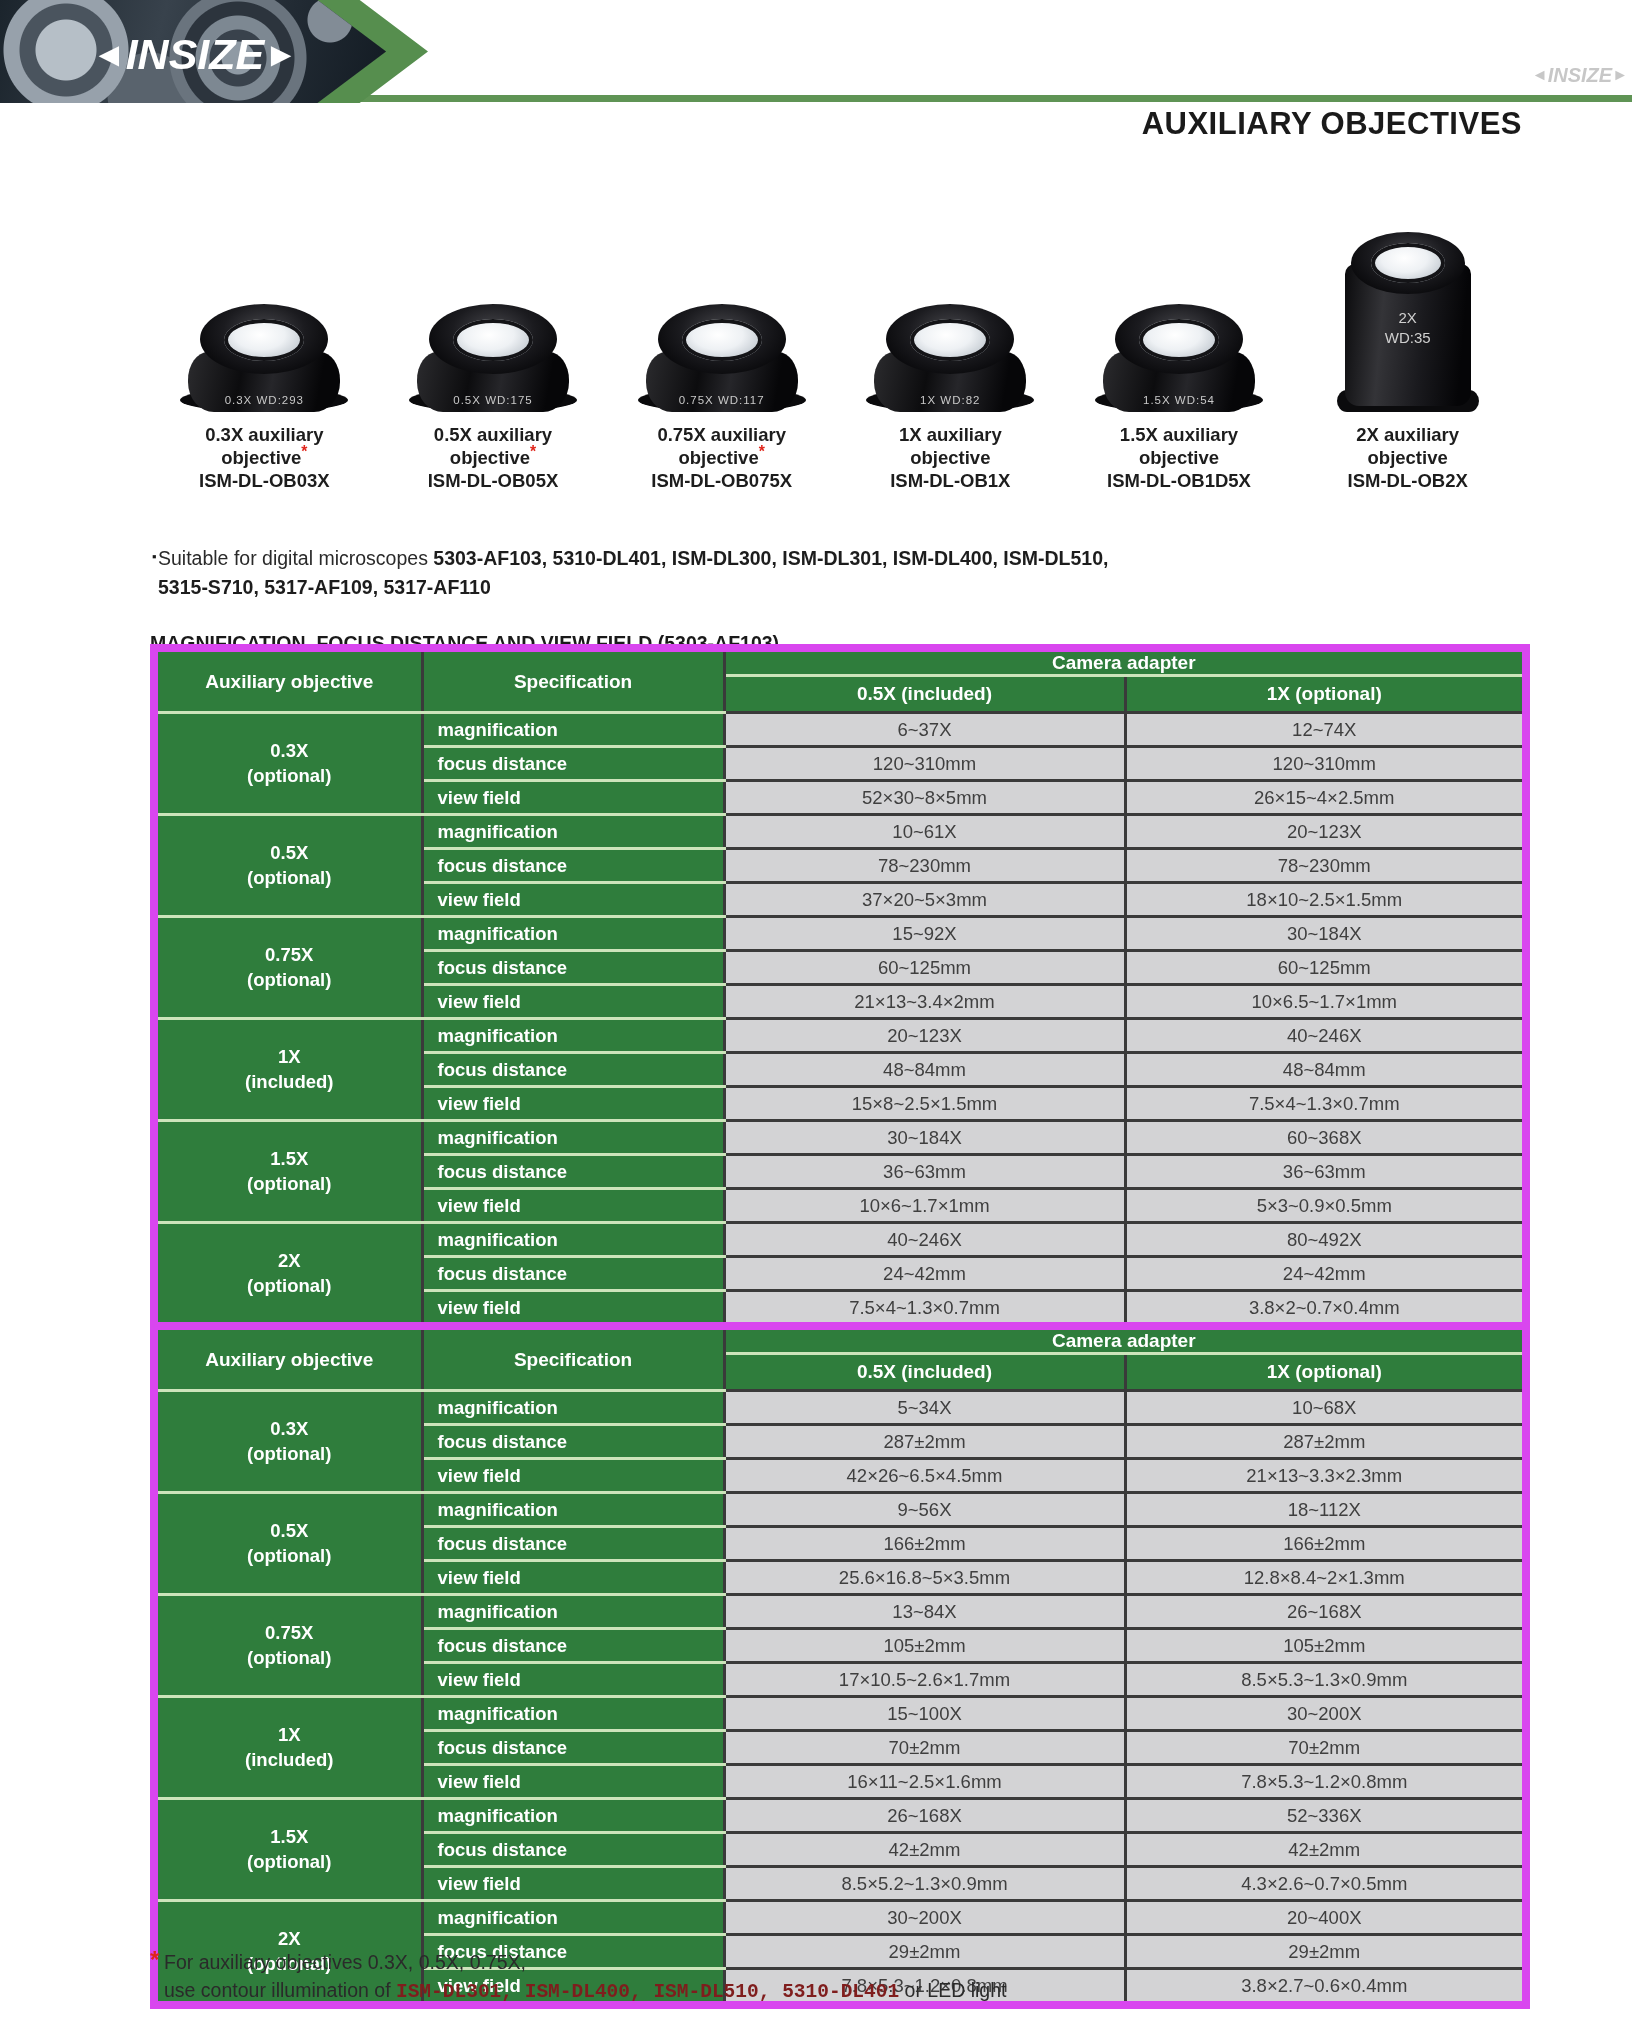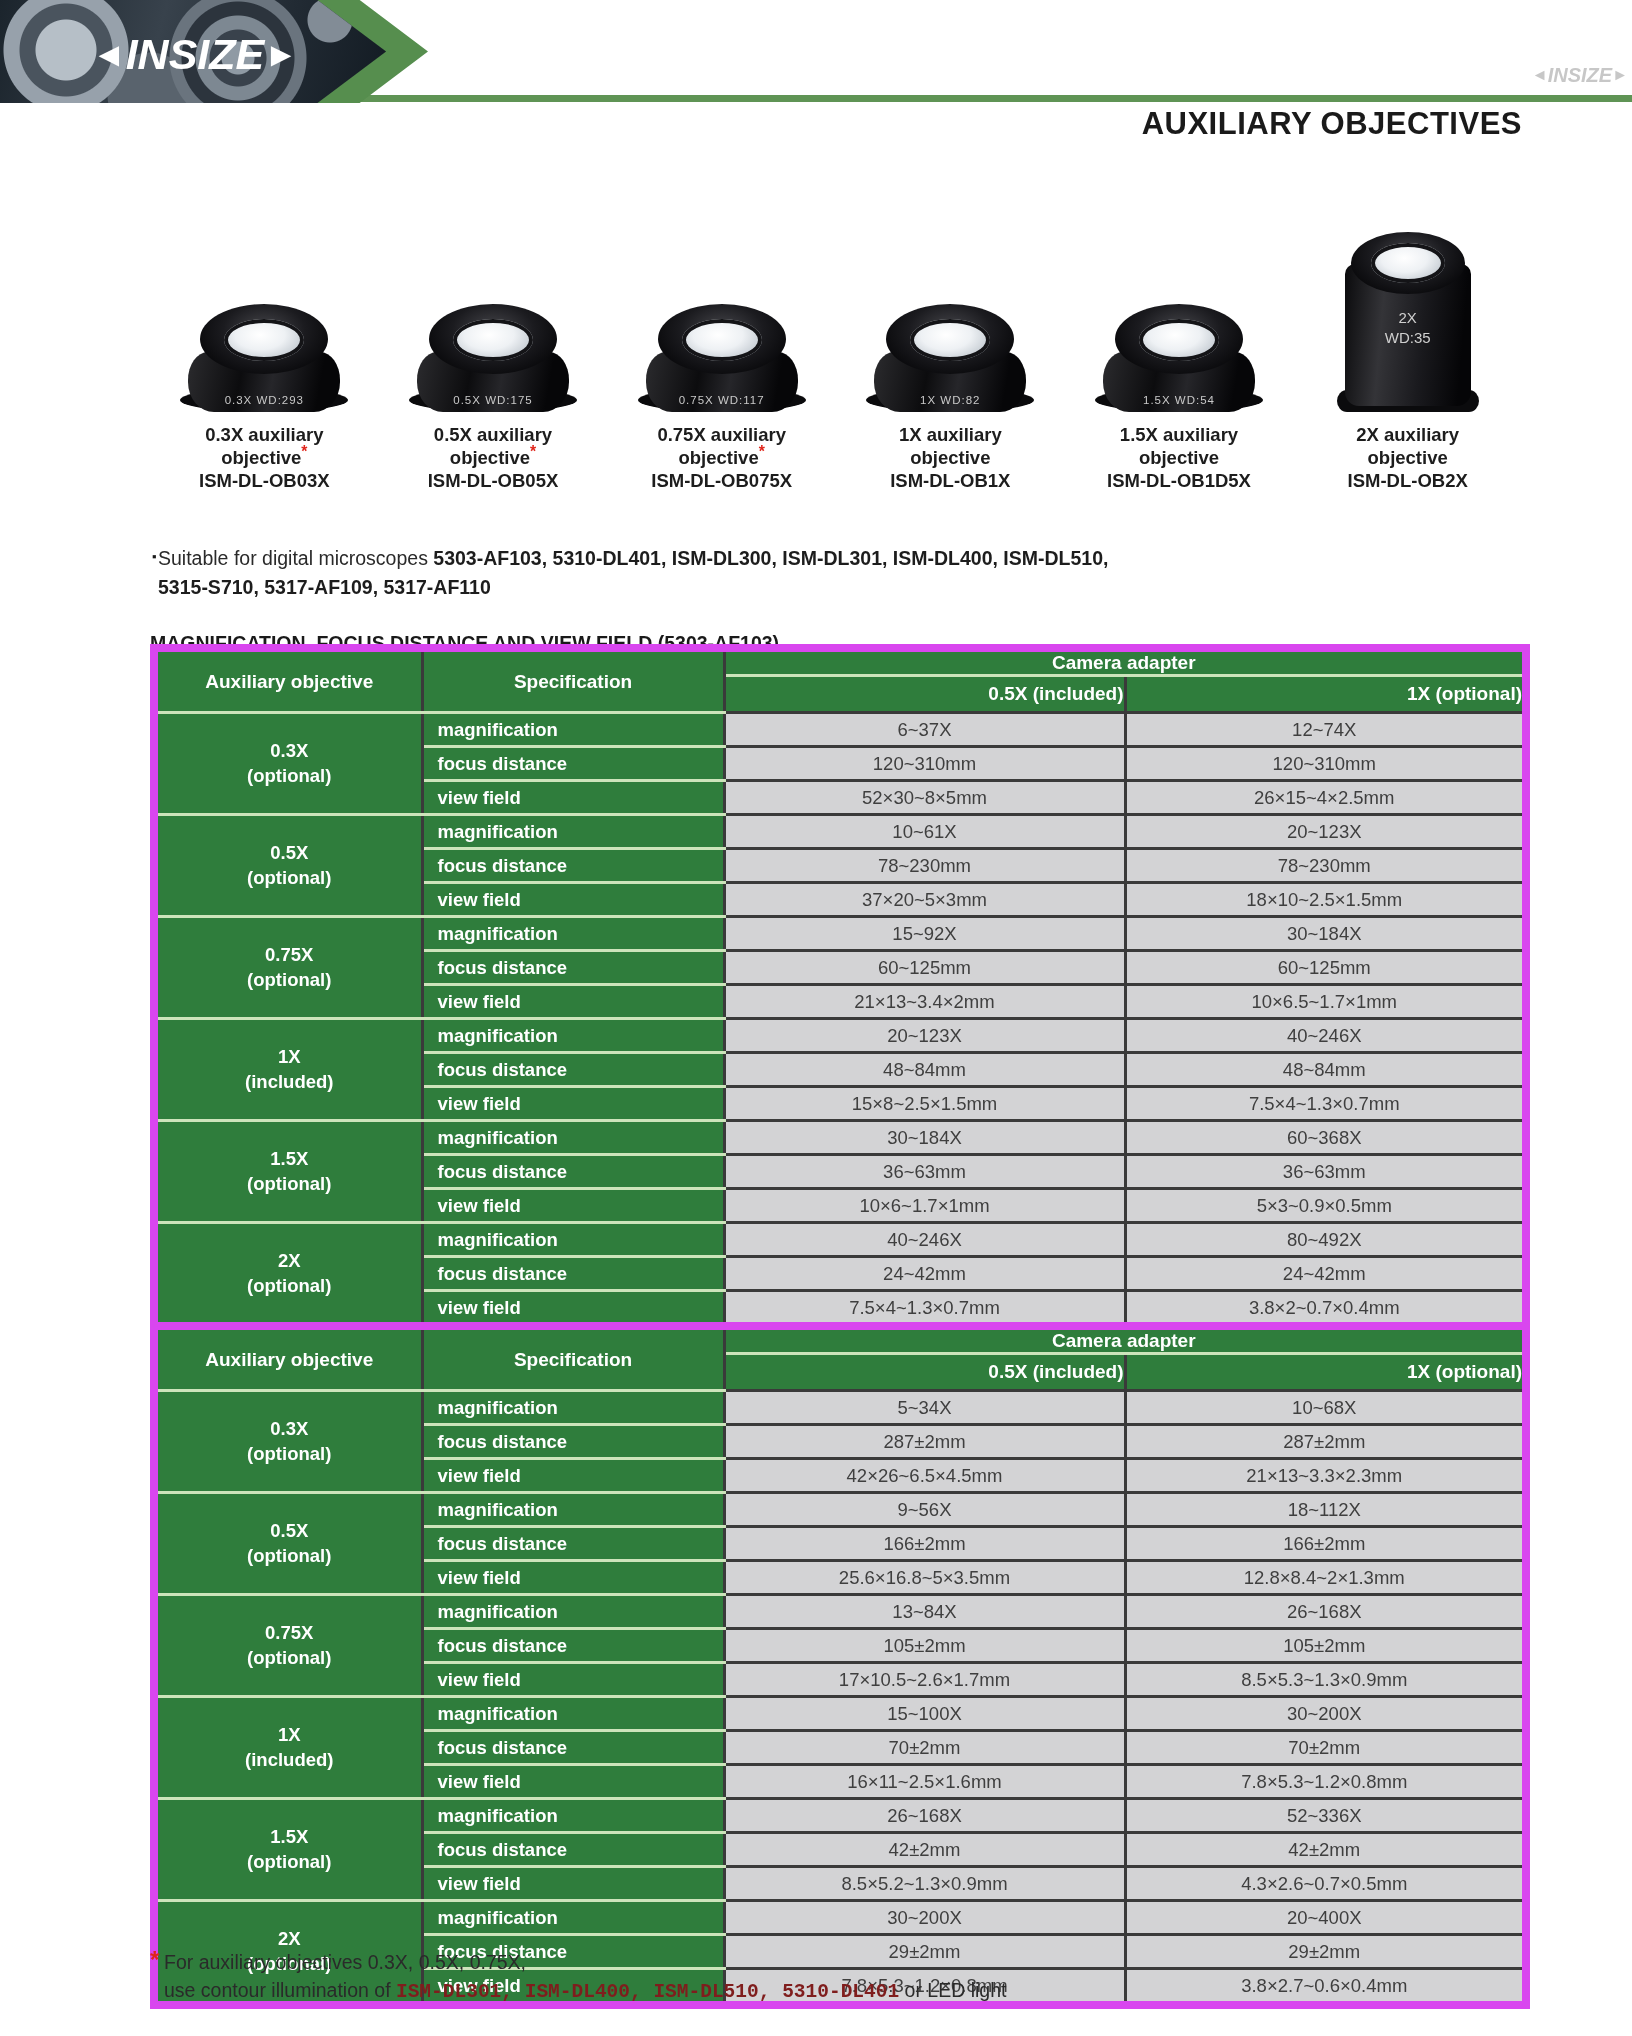--- a/index.html
+++ b/index.html
@@ -115,21 +115,21 @@
     font-size:18.5px;
   }
   .spec-table th, .spec-table td { border:3px solid #3a3a3a; padding:0; }
   .spec-table th { background:#2f7d3c; color:#ffffff; font-weight:bold; font-size:19px; text-align:center; }
   .spec-table tr.r1 th { height:22px; }
   .spec-table tr.r2 th { height:34px; }
   .spec-table tbody td { height:31px; }
   .spec-table th.g, .spec-table td.o, .spec-table td.s {
     border-top-color:#cde4bb; border-bottom-color:#cde4bb;
   }
-  .spec-table th.sub { border-bottom-color:#3a3a3a;text-align:right; }
+  .spec-table th.sub { border-bottom-color:#3a3a3a; }
   .spec-table td.o { background:#2f7d3c; color:#ffffff; font-weight:bold; text-align:center; line-height:1.3; }
   .spec-table td.s { background:#2f7d3c; color:#ffffff; font-weight:bold; text-align:left; padding-left:14px; }
   .spec-table td.v { background:#d3d3d5; color:#3f3f3f; text-align:center; }
   #table-1-wrap { position:absolute; top:644px; left:150px; }
   #table-2-wrap { position:absolute; top:1322px; left:150px; }
 
   
   .footnote { position:absolute; top:1948px; left:150px; width:1372px; font-size:19.5px; line-height:1.45; color:#2a2a2a; padding-left:14px; }
   .footnote .fn-star { position:absolute; left:0; top:-5px; color:#e0251b; font-weight:bold; font-size:24px; }
   .footnote b { color:#7f1d1d;font-family:Liberation Mono, monospace; }

